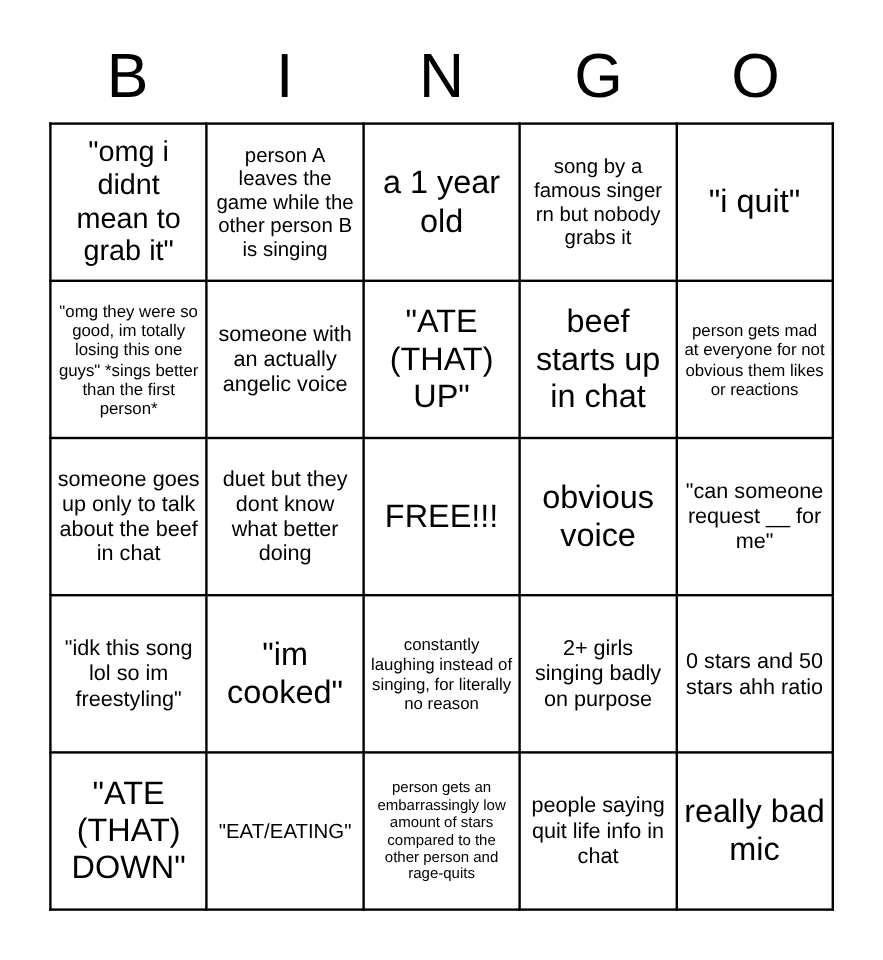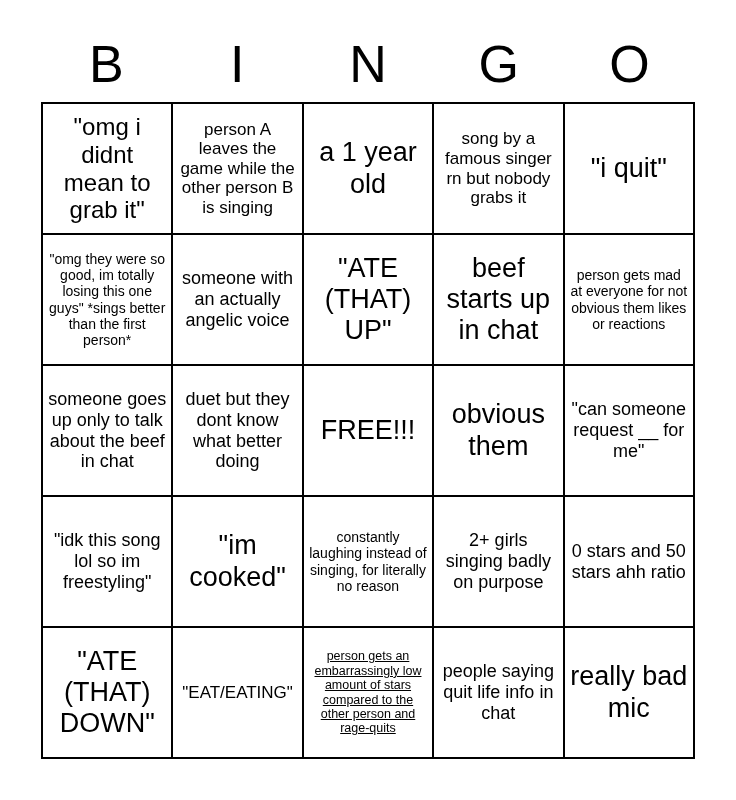--- a/index.html
+++ b/index.html
@@ -53,21 +53,21 @@
     padding: 3px 5px;
     box-sizing: border-box;
     font-family: "Liberation Sans", sans-serif;
     line-height: 1.15;
   }
   .s-xl { font-size: 27px; }
   .s-lg { font-size: 24px; }
   .s-md { font-size: 18px; }
   .s-sm { font-size: 17px; }
   .s-xs { font-size: 14px; }
-  .s-xxs { font-size: 12.5px; text-decoration: underline; }
+  .s-xxs { font-size: 12.5px; }
 </style>
 </head>
 <body>
 
 <div class="bingo-wrap">
 
   <div class="header-row">
     <div class="header-cell">B</div>
     <div class="header-cell">I</div>
     <div class="header-cell">N</div>
@@ -88,21 +88,21 @@
         <td class="s-xs">"omg they were so good, im totally losing this one guys" *sings better than the first person*</td>
         <td class="s-md">someone with an actually angelic voice</td>
         <td class="s-xl">"ATE (THAT) UP"</td>
         <td class="s-xl">beef starts up in chat</td>
         <td class="s-xs">person gets mad at everyone for not obvious them likes or reactions</td>
       </tr>
       <tr>
         <td class="s-md">someone goes up only to talk about the beef in chat</td>
         <td class="s-md">duet but they dont know what better doing</td>
         <td class="s-xl">FREE!!!</td>
-        <td class="s-xl">obvious them</td>
+        <td class="s-xl">obvious voice</td>
         <td class="s-md">"can someone request __ for me"</td>
       </tr>
       <tr>
         <td class="s-md">"idk this song lol so im freestyling"</td>
         <td class="s-xl">"im cooked"</td>
         <td class="s-xs">constantly laughing instead of singing, for literally no reason</td>
         <td class="s-md">2+ girls singing badly on purpose</td>
         <td class="s-md">0 stars and 50 stars ahh ratio</td>
       </tr>
       <tr>

